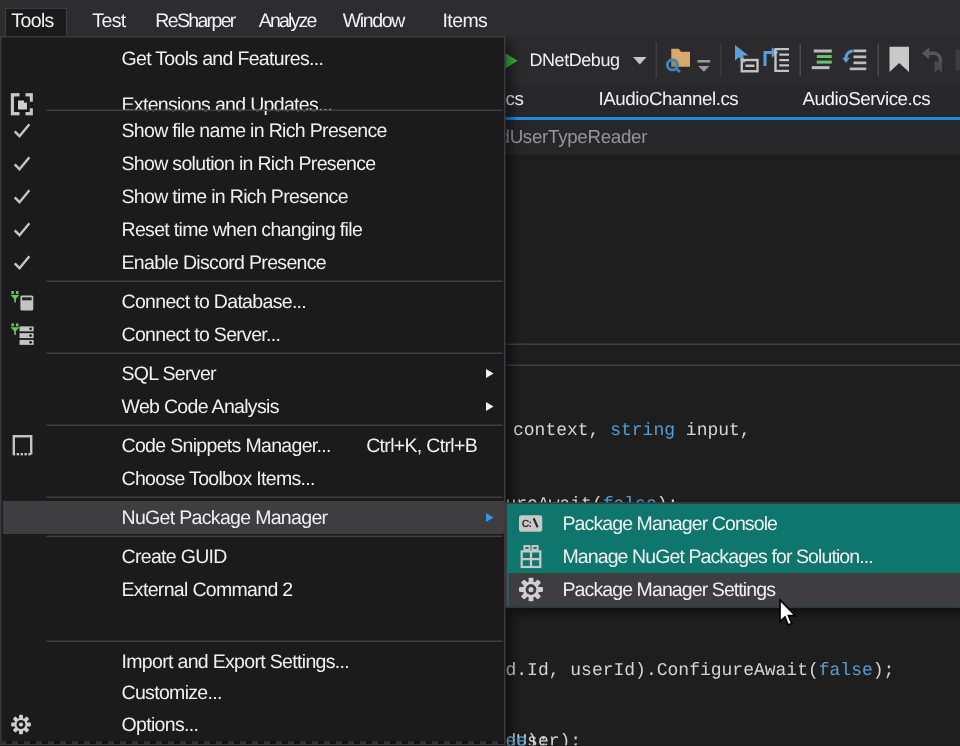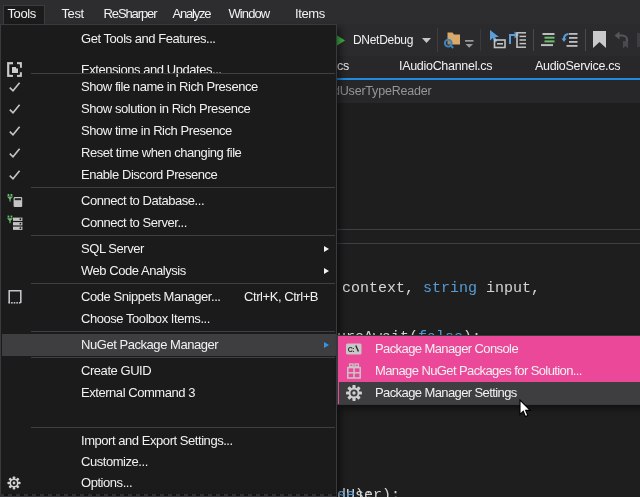--- a/index.html
+++ b/index.html
@@ -10,38 +10,38 @@
   #menubar{left:0;top:0;width:640px;height:24px;background:#2d2d30;}
   #toolbar{left:0;top:24px;width:640px;height:32px;background:#2b2b2e;}
   #tabstrip{left:0;top:56px;width:640px;height:22px;background:#28282b;}
   #blueline{left:0;top:78px;width:640px;height:2px;background:#1f8ce2;}
   #crumb{left:0;top:80px;width:640px;height:23px;background:#27272a;}
   .mtop{top:2px;height:23px;line-height:23px;color:#f1f1f1;font-size:13px;letter-spacing:-0.4px;}
   #toolsbox{left:3px;top:5px;width:42px;height:19px;background:#1b1b1c;
      border:1px solid #3c3c40;border-bottom:none;box-sizing:border-box;}
   .tabtx{top:56px;height:22px;line-height:20px;color:#f1f1f1;font-size:12.5px;letter-spacing:-0.3px;}
   
-  .code{font-family:"Liberation Mono",monospace;font-size:15px;color:#d4d4d4;white-space:pre;}
+  .code{font-family:"Liberation Mono",monospace;font-size:12px;color:#d4d4d4;white-space:pre;}
   .kw{color:#569cd6;}
   
   #menu{left:0;top:24px;width:337px;height:473px;background:#1b1b1c;
     border:1px solid #3a3a3e;box-sizing:border-box;
     box-shadow:4px 4px 6px rgba(0,0,0,0.45);}
   .mi{position:absolute;left:1px;width:334px;height:22px;line-height:22px;
      color:#f1f1f1;font-size:13px;letter-spacing:-0.45px;}
   .mi .t{position:absolute;left:31px;top:0;margin-left:48px;}
   .mi .sc{position:absolute;right:18px;top:0;}
   .sep{position:absolute;left:30px;width:304px;height:1px;background:#3f3f44;}
   .hl{background:#3e3e40;}
   .arr{position:absolute;right:7px;top:7.5px;width:0;height:0;
      border-left:5px solid #f1f1f1;border-top:3.5px solid transparent;border-bottom:3.5px solid transparent;}
   .arrblue{border-left-color:#3494e8;}
   .ic{position:absolute;left:5px;top:3px;width:16px;height:16px;}
   
-  #submenu{left:337px;top:335px;width:303px;height:70px;background:#ec4899;
+  #submenu{left:337px;top:335px;width:303px;height:70px;background:#0f766e;
     border:1px solid #3a3a3e;border-right:none;box-sizing:border-box;
     box-shadow:4px 4px 6px rgba(0,0,0,0.45);}
   .si{position:absolute;left:1px;width:302px;height:22px;line-height:22px;
      color:#f1f1f1;font-size:13px;letter-spacing:-0.6px;}
   .si .t{position:absolute;left:36px;top:0;}
   .si .ic{left:7px;}
 </style>
 </head>
 <body>
 <div id="stage">
@@ -131,20 +131,21 @@
   <div class="abs tabtx" style="left:535px;">AudioService.cs</div>
 
   <div class="abs" style="left:331px;top:80px;width:309px;height:23px;overflow:hidden;">
     <div style="position:absolute;left:2px;top:0;height:23px;line-height:22px;color:#969696;font-size:12.5px;letter-spacing:-0.2px;">dUserTypeReader</div>
   </div>
 
   <div class="abs" style="left:337px;top:229px;width:303px;height:1px;background:#3f3f46;"></div>
   <div class="abs" style="left:337px;top:243px;width:303px;height:1px;background:#3f3f46;"></div>
   <div class="abs code" style="left:342px;top:280px;">context, <span class="kw">string</span> input,</div>
   <div class="abs code" style="left:337px;top:329px;">ureAwait(<span class="kw">false</span>);</div>
+  <div class="abs code" style="left:337px;top:440px;">d.Id, userId).ConfigureAwait(<span class="kw">false</span>);</div>
   <div class="abs code" style="left:337px;top:457px;margin-top:30px;">dUser);</div>
   <div class="abs code" style="left:337px;top:487px;"><span class="kw">se</span>);</div>
 
   <div class="abs" id="menu">
     <div class="mi" style="top:3px;">
         <span class="t">Get Tools and Features...</span>
       </div>
     <div class="mi" style="top:34px;">
         <span class="t">Extensions and Updates...</span>
       <svg class="ic" viewBox="0 0 16 16">
@@ -244,21 +245,21 @@
     <div class="sep" style="top:306px;"></div>
     <div class="mi hl" style="top:309px;">
         <span class="t">NuGet Package Manager</span>
         <span class="arr arrblue"></span>
       </div>
     <div class="sep" style="top:332px;"></div>
     <div class="mi" style="top:335px;">
         <span class="t">Create GUID</span>
       </div>
     <div class="mi" style="top:357px;">
-        <span class="t">External Command 3</span>
+        <span class="t">External Command 2</span>
       </div>
     <div class="sep" style="top:402px;"></div>
     <div class="mi" style="top:405px;">
         <span class="t">Import and Export Settings...</span>
       </div>
     <div class="mi" style="top:426px;">
         <span class="t">Customize...</span>
       </div>
     <div class="mi" style="top:447px;">
         <span class="t">Options...</span>

